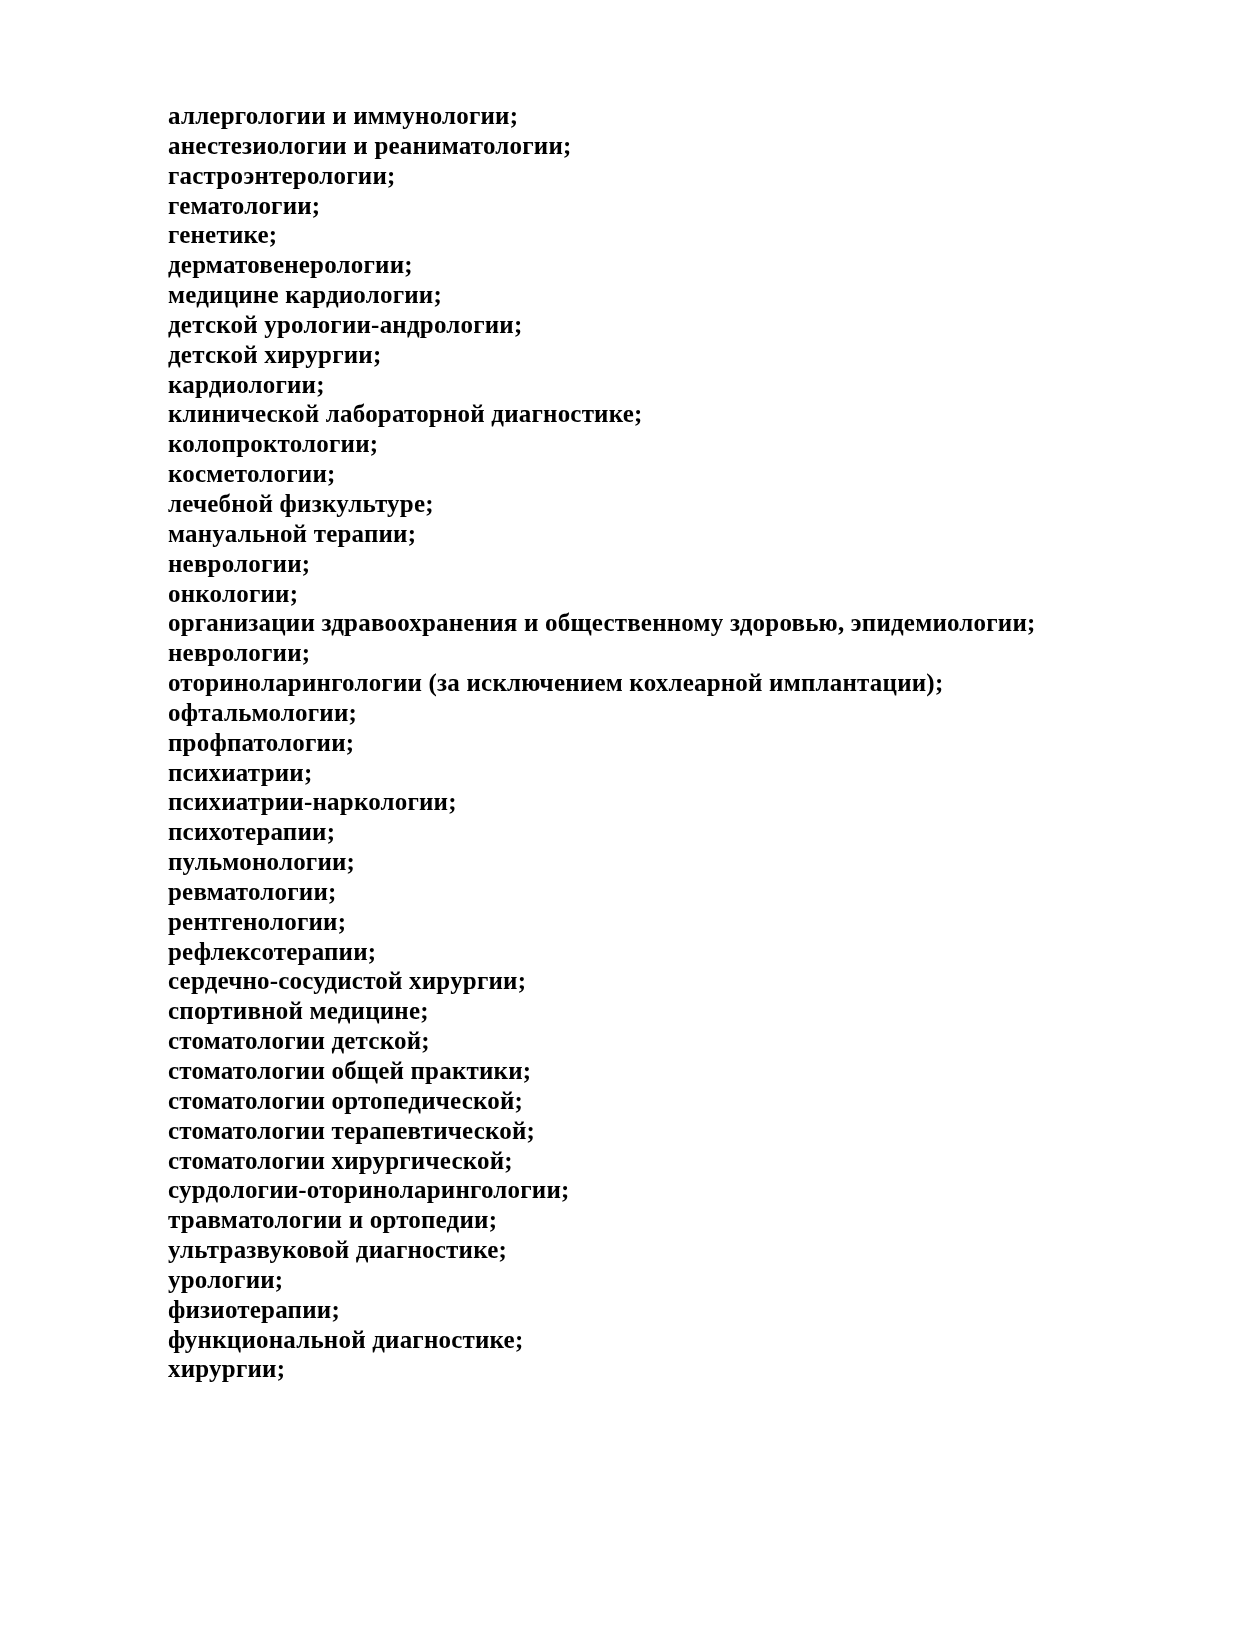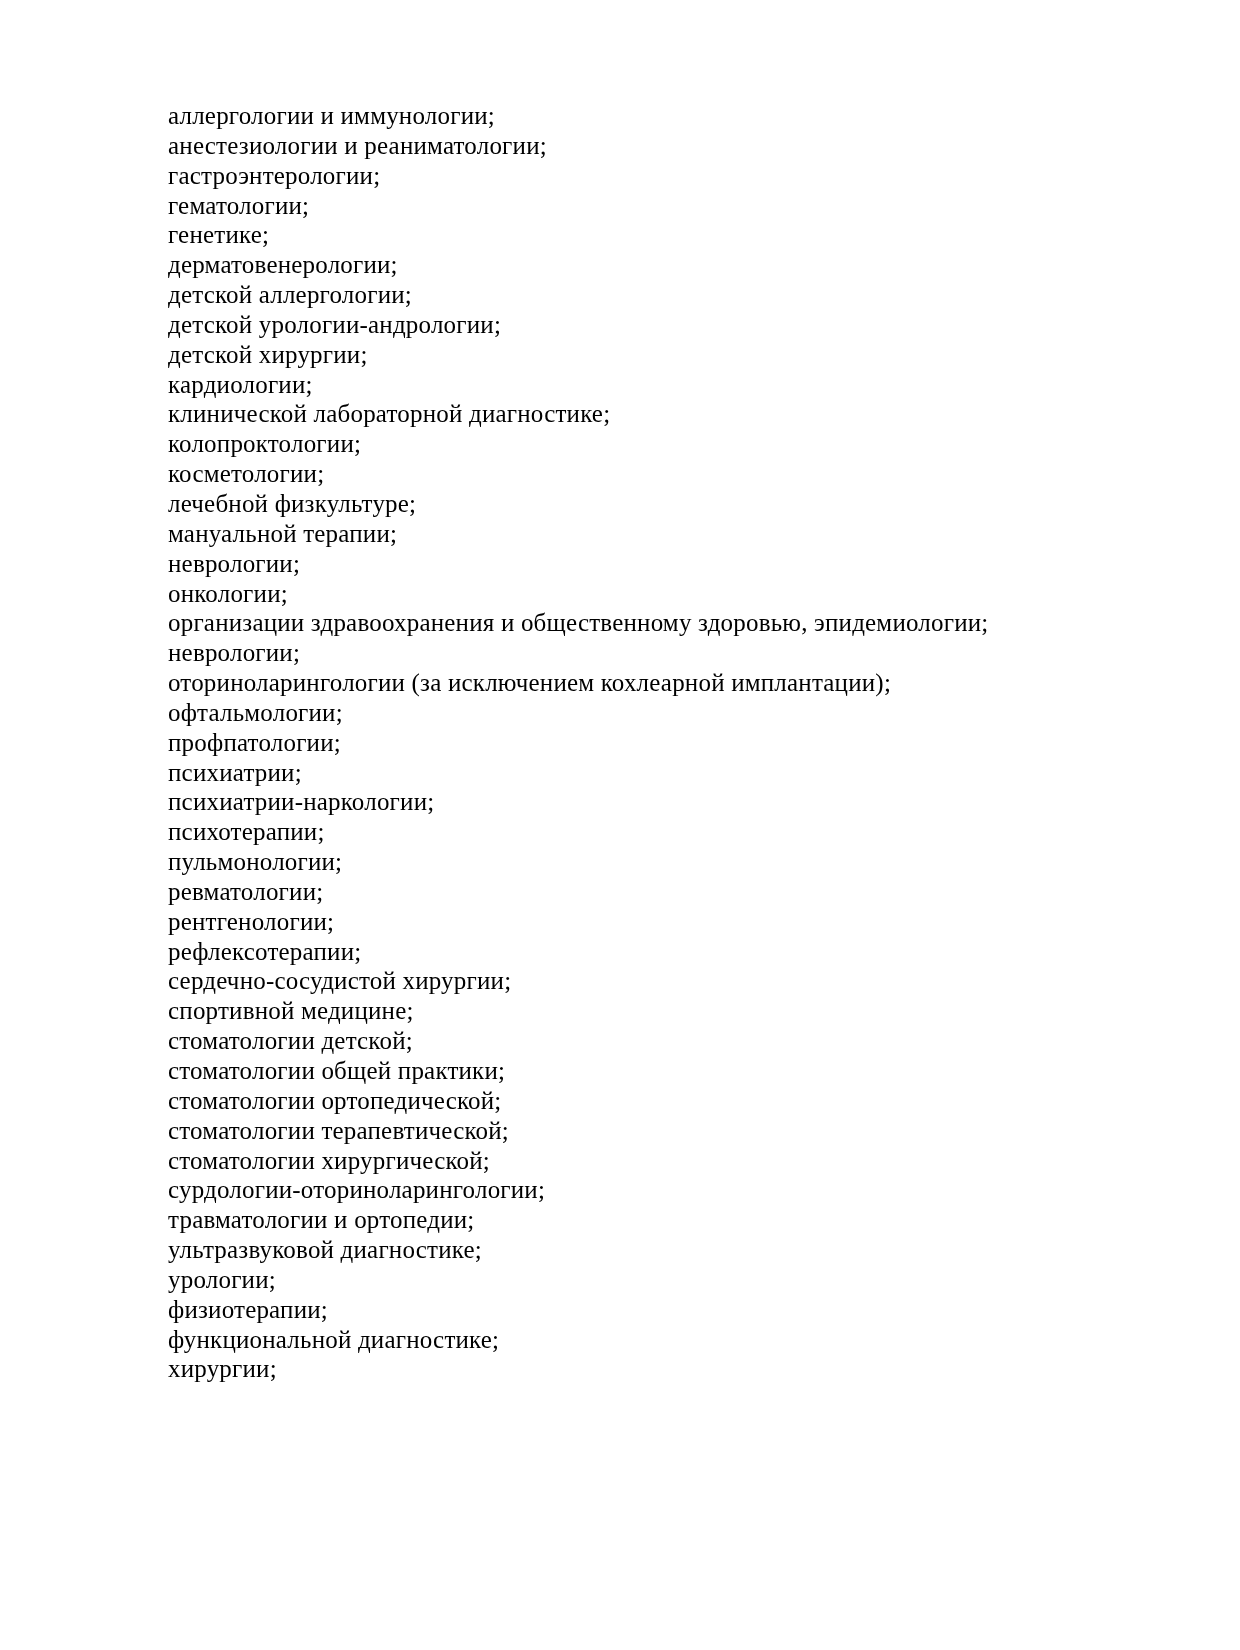--- a/index.html
+++ b/index.html
@@ -17,41 +17,42 @@
     position: relative;
     width: 1240px;
     height: 1650px;
     background: #ffffff;
   }
   .text-block {
     position: absolute;
     left: 168px;
     top: 101px;
     width: 1000px;
+    font-weight: bold;
   }
   .line {
     font-size: 25px;
     line-height: 29.85px;
     color: #000000;
     white-space: nowrap;
     letter-spacing: 0.2px;
   }
 </style>
 </head>
 <body>
 
 <div class="page">
   <div class="text-block">
       <div class="line">аллергологии и иммунологии;</div>
       <div class="line">анестезиологии и реаниматологии;</div>
       <div class="line">гастроэнтерологии;</div>
       <div class="line">гематологии;</div>
       <div class="line">генетике;</div>
       <div class="line">дерматовенерологии;</div>
-      <div class="line">детской аллергологии;</div>
+      <div class="line">медицине кардиологии;</div>
       <div class="line">детской урологии-андрологии;</div>
       <div class="line">детской хирургии;</div>
       <div class="line">кардиологии;</div>
       <div class="line">клинической лабораторной диагностике;</div>
       <div class="line">колопроктологии;</div>
       <div class="line">косметологии;</div>
       <div class="line">лечебной физкультуре;</div>
       <div class="line">мануальной терапии;</div>
       <div class="line">неврологии;</div>
       <div class="line">онкологии;</div>

